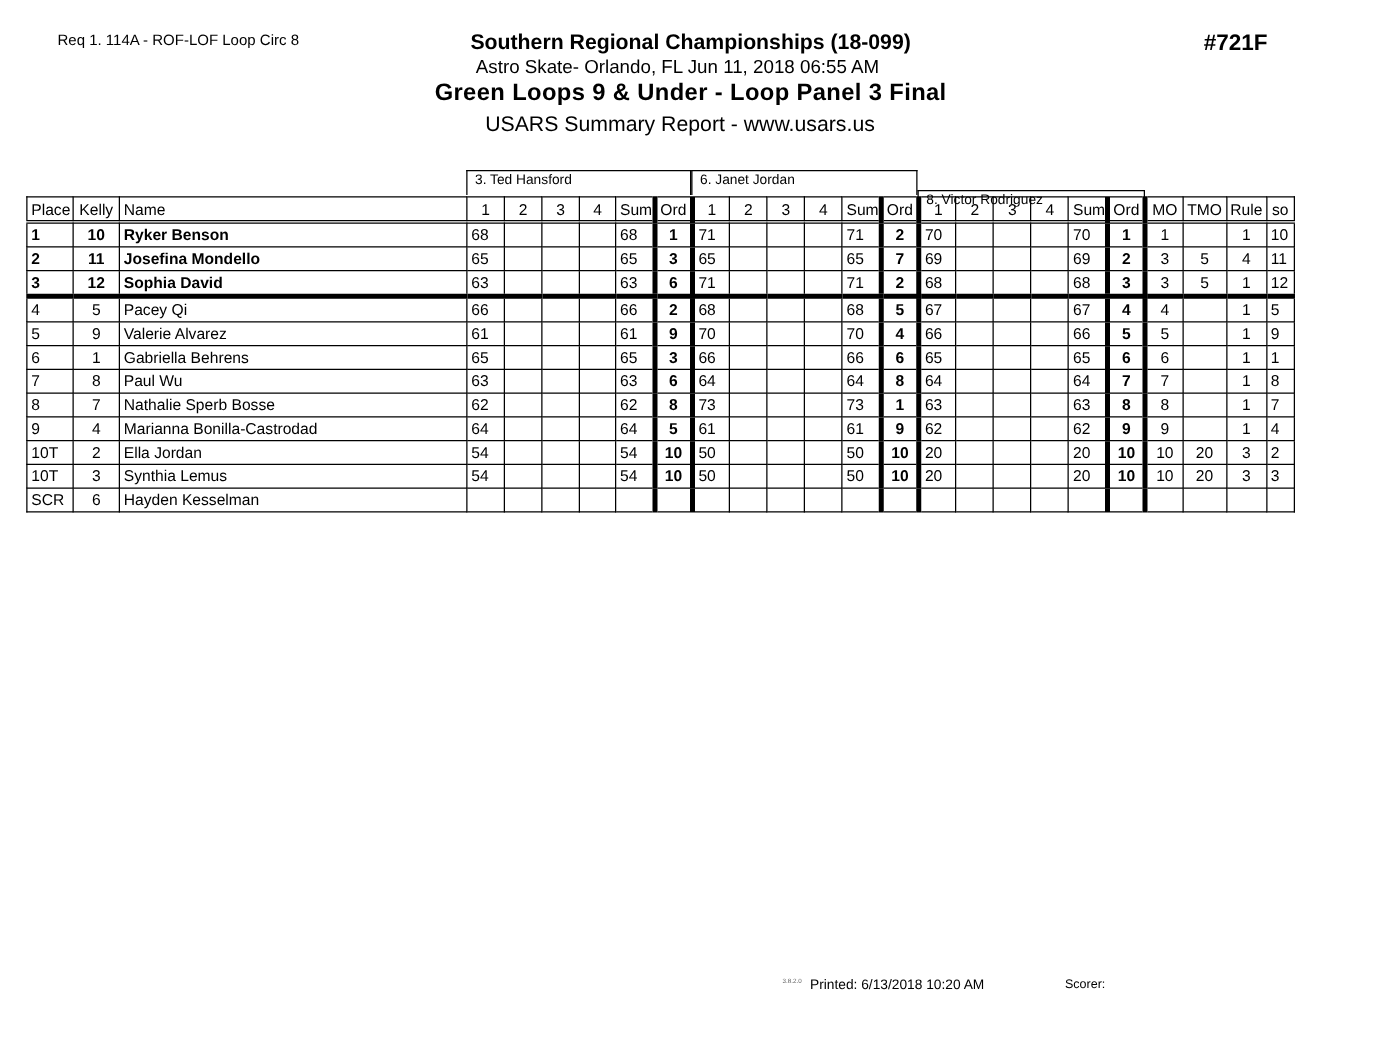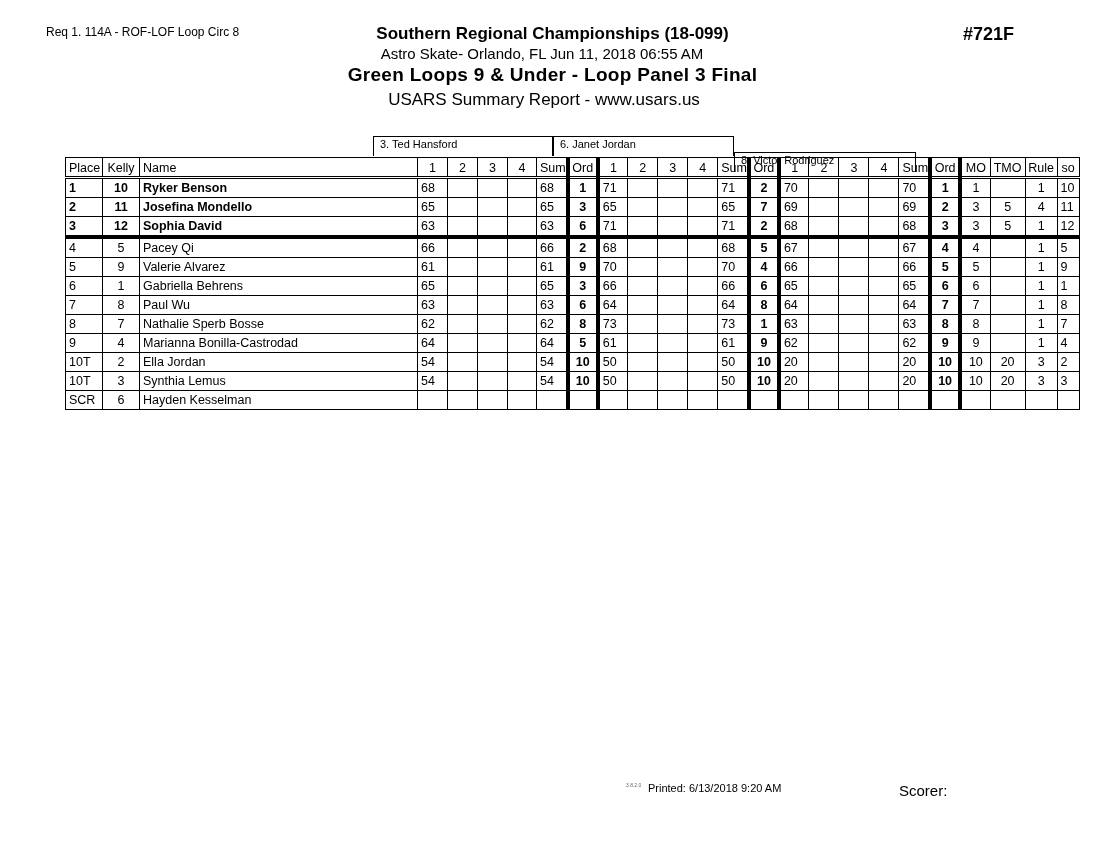--- a/index.html
+++ b/index.html
@@ -10,32 +10,32 @@
   #title1 { left: 0; width: 1105px; top: 24px; text-align: center; font-size: 17px; font-weight: bold; }
   #subtitle { left: 0; width: 1084px; top: 45px; text-align: center; font-size: 15px; }
   #title2 { left: 0; width: 1105px; top: 64px; text-align: center; font-size: 19px; font-weight: bold; letter-spacing: 0.3px; }
   #title3 { left: 0; width: 1088px; top: 90px; text-align: center; font-size: 17px; }
   #eventno { left: 963px; top: 24px; font-size: 18px; font-weight: bold; }
 
   
   .judge-box { position: absolute; top: 136px; height: 20px; border: 1px solid #000; border-bottom: none;
                font-size: 11px; line-height: 14px; padding-left: 6px; box-sizing: border-box; }
 
-  table.grid { position: absolute; left: 21px; top: 157px; border-collapse: collapse; table-layout: fixed; font-size: 12.5px; margin-left: 44px; }
+  table.grid { position: absolute; left: 21px; top: 157px; border-collapse: collapse; table-layout: fixed; font-size: 12.5px; }
   table.grid td { border: 1px solid #000; height: 19px; padding: 0 0 0 3px; box-sizing: border-box; line-height: 18px; overflow: hidden; white-space: nowrap; }
   table.grid tr.hdr td { height: 20px; vertical-align: bottom; line-height: 16px; }
   table.grid tr.hdr { border-bottom: 3px double #000; }
   td.c { text-align: center; padding-left: 0 !important; }
   td.ord { border-left: 4px solid #000 !important; border-right: 4px solid #000 !important; text-align: center; font-weight: bold; padding-left: 0 !important; }
   tr.top td.b { font-weight: bold; }
   tr.sep td { border-bottom: 4px solid #000; }
 
   #footer-ver { left: 626px; top: 782px; font-size: 5px; color: #666; }
   #footer-printed { left: 648px; top: 782px; font-size: 11px; }
-  #footer-scorer { left: 899px; top: 782px; font-size: 15px; }
+  #footer-scorer { left: 852px; top: 782px; font-size: 10px; }
 </style>
 </head>
 <body>
 
 <div class="abs" id="req">Req 1. 114A - ROF-LOF Loop Circ 8</div>
 <div class="abs" id="title1">Southern Regional Championships (18-099)</div>
 <div class="abs" id="subtitle">Astro Skate- Orlando, FL  Jun 11, 2018  06:55 AM</div>
 <div class="abs" id="title2">Green Loops 9 &amp; Under - Loop Panel 3 Final</div>
 <div class="abs" id="title3">USARS Summary Report - www.usars.us</div>
 <div class="abs" id="eventno">#721F</div>
@@ -421,14 +421,14 @@
         <td class="ord"></td>
         <td class="c"></td>
         <td class="c"></td>
         <td class="c"></td>
         <td></td>
       </tr>
     </tbody>
 </table>
 
 <div class="abs" id="footer-ver">3.8.2.0</div>
-<div class="abs" id="footer-printed">Printed:  6/13/2018  9:20 AM</div>
+<div class="abs" id="footer-printed">Printed:  6/13/2018  10:20 AM</div>
 <div class="abs" id="footer-scorer">Scorer:</div>
 
 </body></html>

